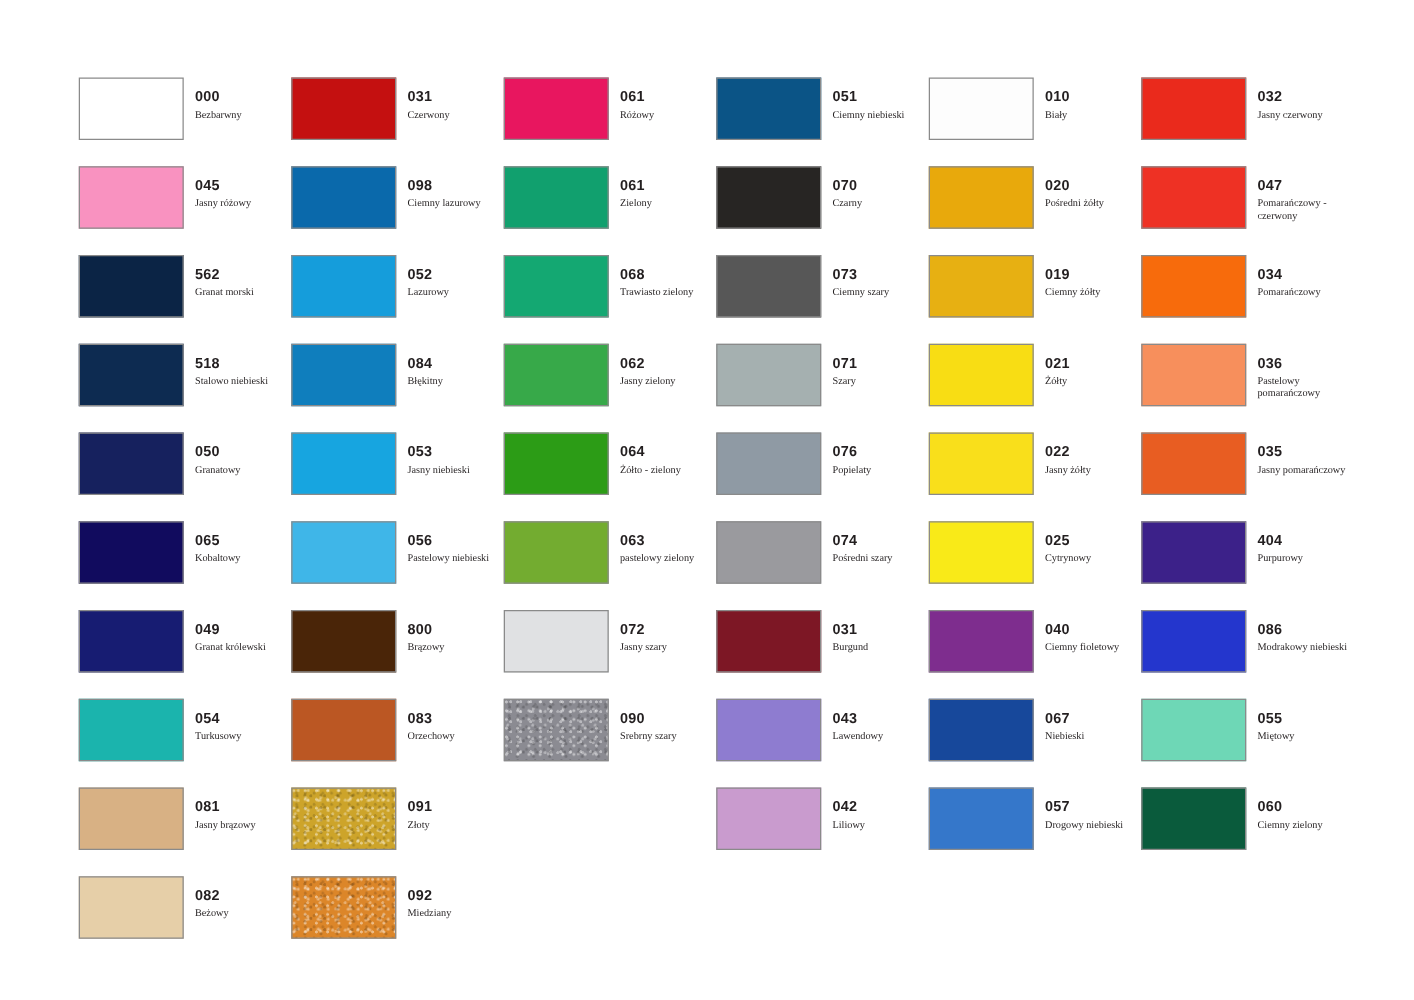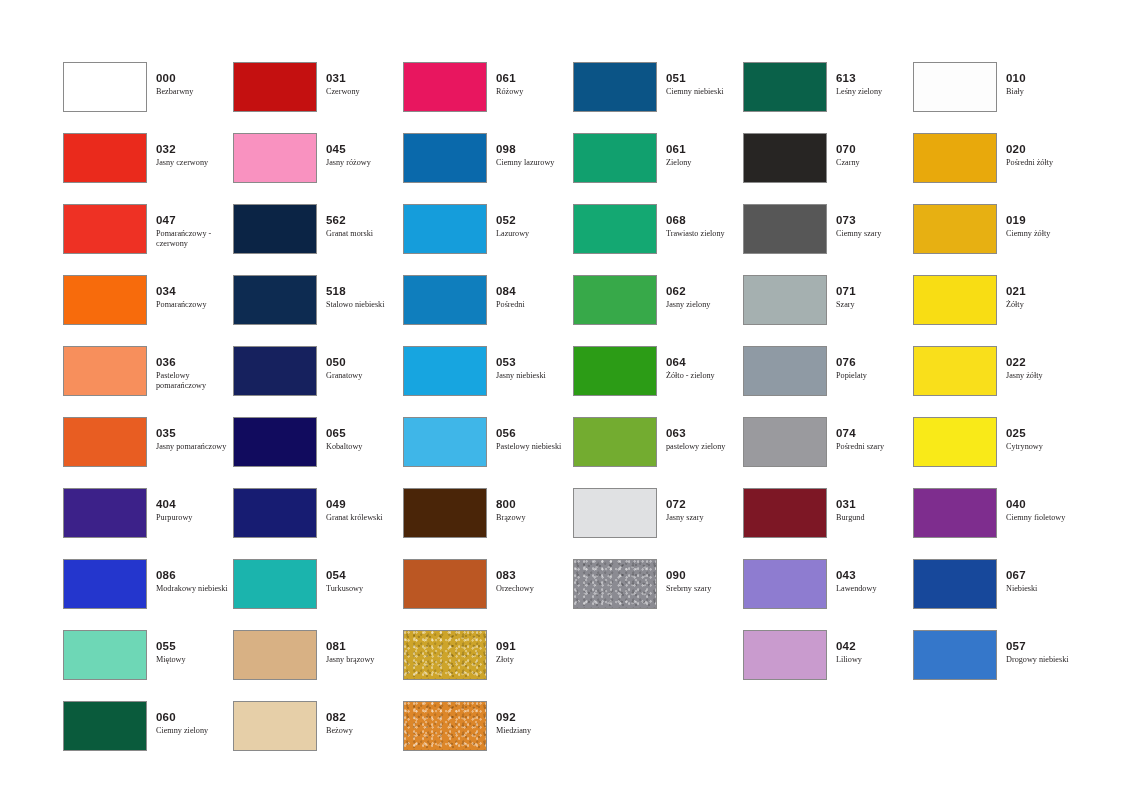--- a/index.html
+++ b/index.html
@@ -119,27 +119,20 @@
         </div>
       </div>
       <div class="cell">
         <div class="chip" style="background: rgb(11, 84, 134); border-color: rgb(138, 138, 138);"></div>
         <div class="label">
           <div class="code">051</div>
           <div class="name">Ciemny niebieski</div>
         </div>
       </div>
       <div class="cell">
-        <div class="chip" style="background: rgb(10, 97, 73); border-color: rgb(138, 138, 138);"></div>
-        <div class="label">
-          <div class="code">613</div>
-          <div class="name">Leśny zielony</div>
-        </div>
-      </div>
-      <div class="cell">
         <div class="chip" style="background: rgb(253, 253, 253); border-color: rgb(138, 138, 138);"></div>
         <div class="label">
           <div class="code">010</div>
           <div class="name">Biały</div>
         </div>
       </div>
       <div class="cell">
         <div class="chip" style="background: rgb(234, 42, 28); border-color: rgb(138, 138, 138);"></div>
         <div class="label">
           <div class="code">032</div>
@@ -234,21 +227,21 @@
         <div class="chip" style="background: rgb(13, 43, 81); border-color: rgb(138, 138, 138);"></div>
         <div class="label">
           <div class="code">518</div>
           <div class="name">Stalowo niebieski</div>
         </div>
       </div>
       <div class="cell">
         <div class="chip" style="background: rgb(15, 126, 189); border-color: rgb(138, 138, 138);"></div>
         <div class="label">
           <div class="code">084</div>
-          <div class="name">Pośredni</div>
+          <div class="name">Błękitny</div>
         </div>
       </div>
       <div class="cell">
         <div class="chip" style="background: rgb(55, 169, 73); border-color: rgb(138, 138, 138);"></div>
         <div class="label">
           <div class="code">062</div>
           <div class="name">Jasny zielony</div>
         </div>
       </div>
       <div class="cell">

